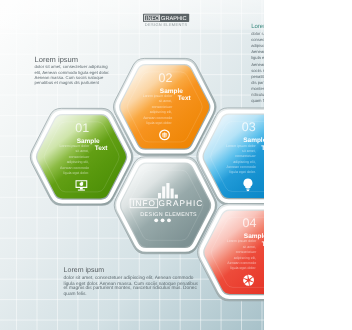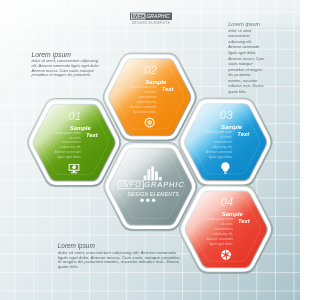--- a/index.html
+++ b/index.html
@@ -1,17 +1,17 @@
 <!DOCTYPE html>
 <html><head>
 <meta charset="utf-8">
 <style>
 html,body{margin:0;padding:0;background:#fff;}
 body{width:300px;height:300px;overflow:hidden;font-family:"Liberation Sans",sans-serif;}
-#stage{position:relative;width:300px;height:300px;overflow:hidden;font-style:italic;}
+#stage{position:relative;width:240px;height:300px;overflow:hidden;}
 .bgbase{position:absolute;inset:0;background:
  linear-gradient(132deg,#fefefe 0%,#f4f7f7 20%,#e6edef 45%,#d2e0e4 70%,#a7c1c9 100%);}
 .grid{position:absolute;inset:0;
  background-image:
   linear-gradient(to right, rgba(255,255,255,.5) 1px, transparent 1px),
   linear-gradient(to bottom, rgba(255,255,255,.5) 1px, transparent 1px);
  background-size:18.6px 18.6px;background-position:-4px -7px;}
 .topband{position:absolute;left:0;top:0;width:300px;height:27px;
  background:linear-gradient(180deg,rgba(255,255,255,.5),rgba(255,255,255,.22));}
 svg.layer{position:absolute;left:0;top:0;width:300px;height:300px;}

